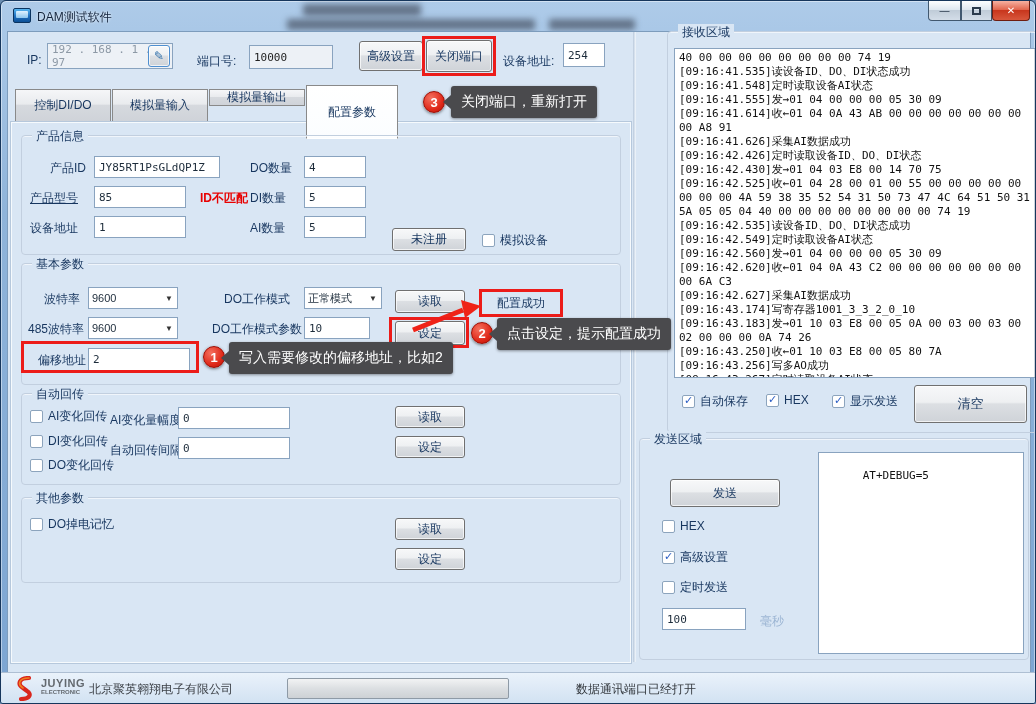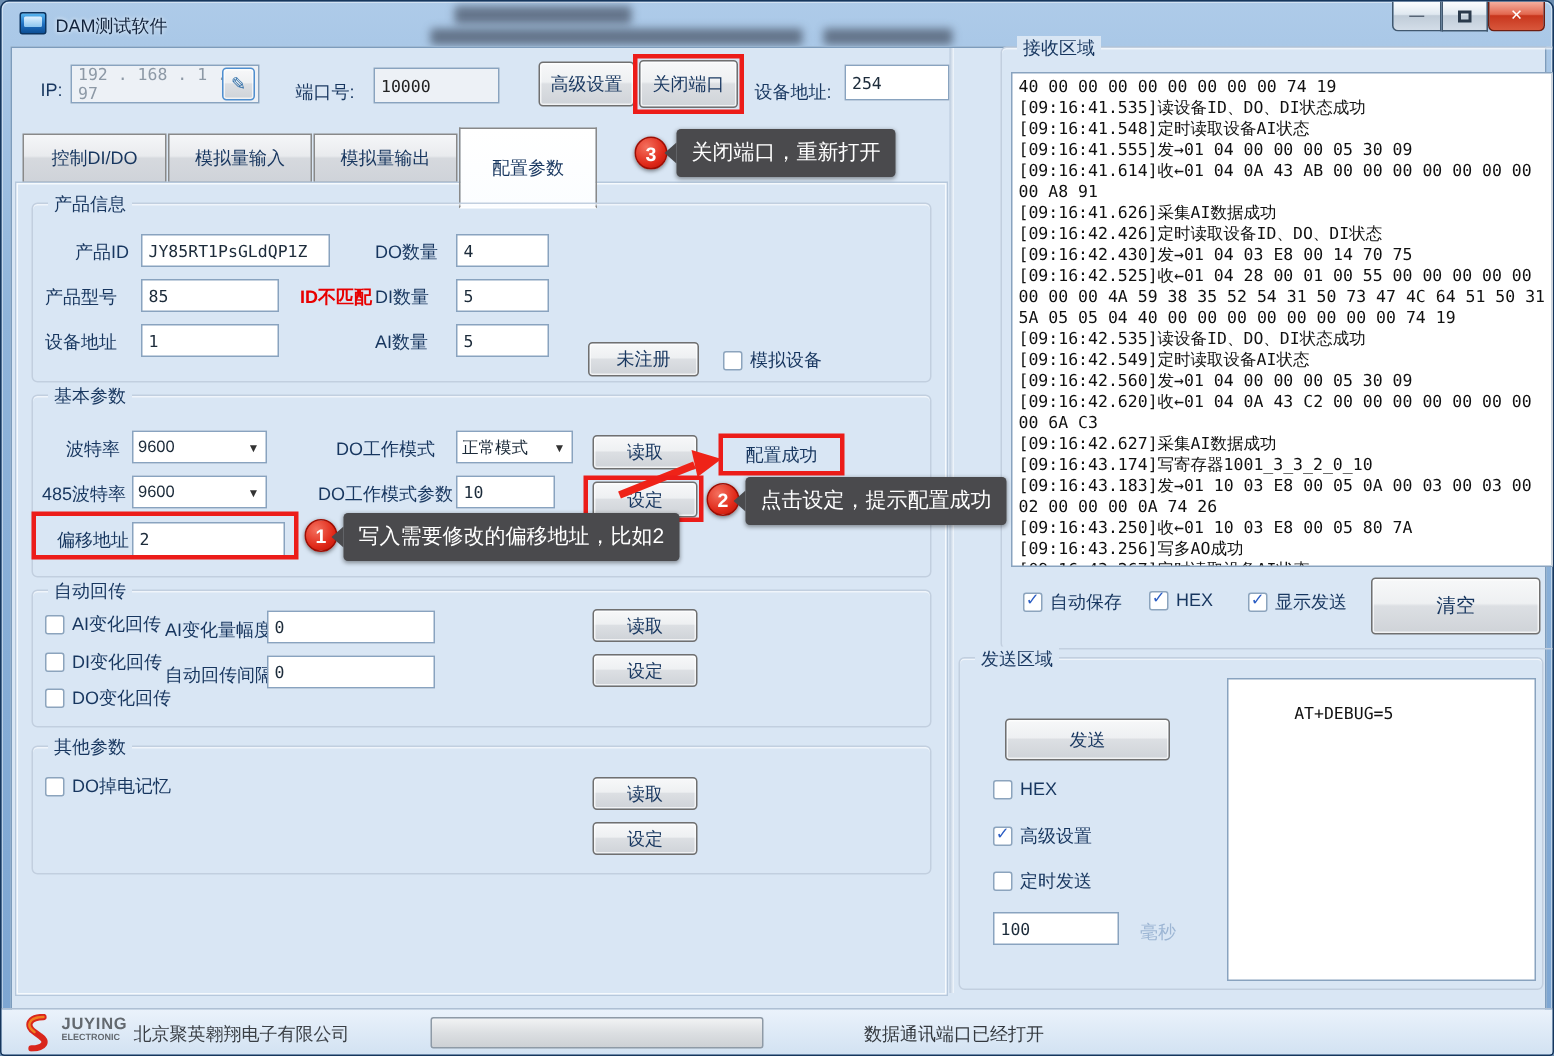--- a/index.html
+++ b/index.html
@@ -100,42 +100,42 @@
     <span style="color:#2d6da8;font-size:12px;">✎</span>
   </div>
   <div class="abs lbl" style="left:196px;top:52px;">端口号:</div>
   <div class="abs inp dim" style="left:248px;top:44px;width:84px;height:24px;color:#222;">
     <span>10000</span>
   </div>
   <div class="abs btn" style="left:358px;top:40px;width:64px;height:30px;">高级设置</div>
   <div class="abs btn" style="left:425px;top:39px;width:66px;height:32px;">关闭端口</div>
   <div class="redbox" style="left:421px;top:35px;width:74px;height:40px;"></div>
   <div class="abs lbl" style="left:502px;top:52px;">设备地址:</div>
-  <div class="abs inp" style="left:562px;top:42px;width:70px;height:24px;">
+  <div class="abs inp" style="left:562px;top:42px;width:42px;height:24px;">
     <span>254</span>
   </div>
 
   <div class="tab" style="left:14px;top:88px;width:96px;height:33px;">控制DI/DO</div>
   <div class="tab" style="left:111px;top:88px;width:96px;height:33px;">模拟量输入</div>
-  <div class="tab" style="left:208px;top:88px;width:96px;height:33px;">模拟量输出</div>
+  <div class="tab" style="left:208px;top:88px;width:96px;height:17px;">模拟量输出</div>
   <div class="tab active" style="left:305px;top:84px;width:92px;height:54px;">配置参数</div>
 
   <div class="panel" style="left:10px;top:121px;width:620px;height:541px;"></div>
 
   <div class="grp" style="left:20px;top:134px;width:600px;height:120px;z-index:3;">
     <div class="grp-title">产品信息</div>
     <div class="abs lbl" style="left:28px;top:24px;">产品ID</div>
     <div class="abs inp" style="left:72px;top:20px;width:126px;height:22px;">
       <span>JY85RT1PsGLdQP1Z</span>
       </div>
     <div class="abs lbl" style="left:228px;top:24px;">DO数量</div>
     <div class="abs inp" style="left:282px;top:20px;width:62px;height:22px;">
       <span>4</span>
       </div>
-    <div class="abs lbl" style="left:8px;top:54px;">产品型号</div>
+    <div class="abs lbl" style="left:8px;top:54px;text-decoration:underline;">产品型号</div>
     <div class="abs inp" style="left:72px;top:50px;width:92px;height:22px;">
       <span>85</span>
       </div>
     <div class="abs err" style="left:178px;top:54px;">ID不匹配</div>
     <div class="abs lbl" style="left:228px;top:54px;">DI数量</div>
     <div class="abs inp" style="left:282px;top:50px;width:62px;height:22px;">
       <span>5</span>
       </div>
     <div class="abs lbl" style="left:8px;top:84px;">设备地址</div>
     <div class="abs inp" style="left:72px;top:80px;width:92px;height:22px;">

